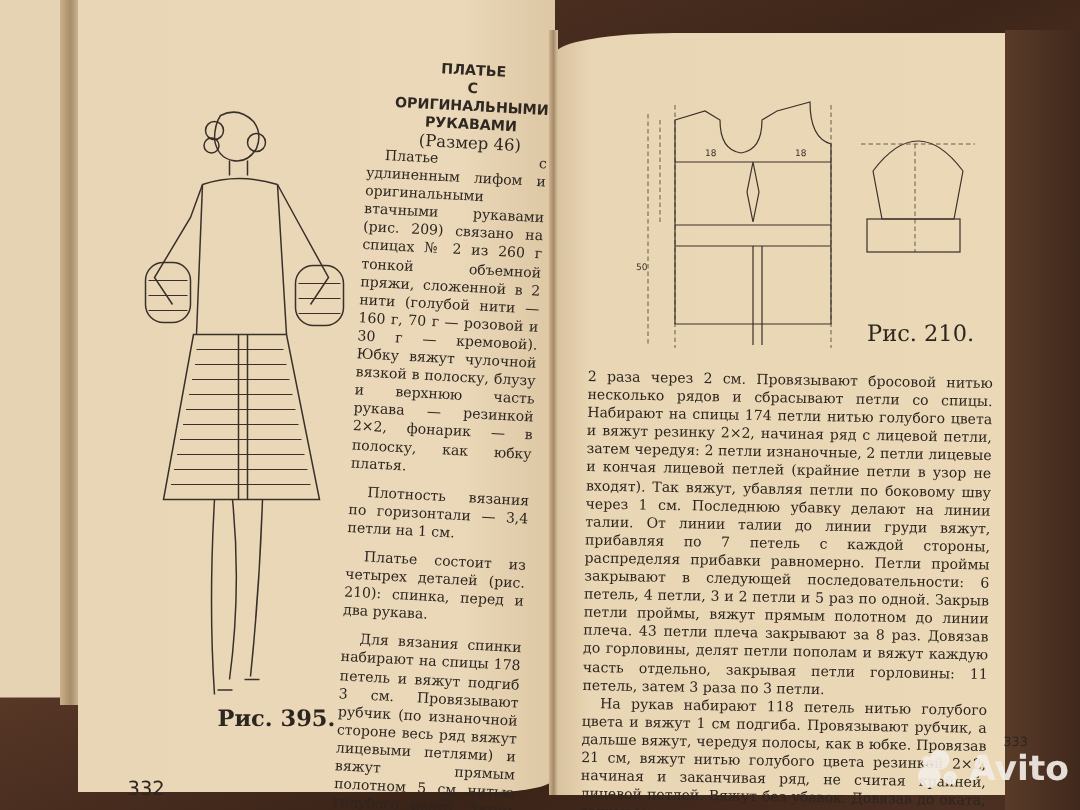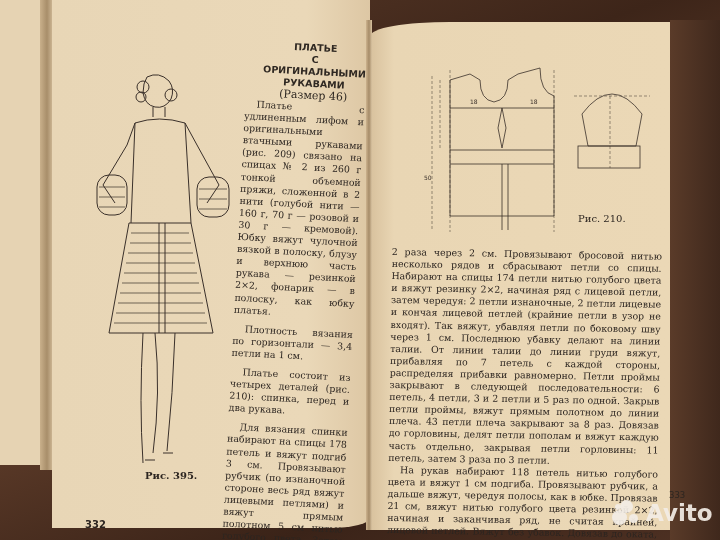--- a/index.html
+++ b/index.html
@@ -25,22 +25,22 @@
   .title{position:absolute;left:262px;top:42px;width:105px;text-align:center;
     font-family:"DejaVu Sans",sans-serif;font-weight:bold;font-size:9.5px;line-height:12px;color:#2f2822;
     transform:rotate(3deg);}
   .title .sub{font-family:"DejaVu Serif",serif;font-weight:normal;font-size:11px;}
   .lcol{left:245px;top:98px;width:120px;transform:rotate(3deg);transform-origin:left top;
     text-align:justify;}
   .lcol p{margin:0 0 7px 0;text-indent:12px;}
   .rcol{left:392px;top:246px;width:270px;text-align:justify;transform:rotate(1deg);transform-origin:left top;}
   .rcol p{margin:0;text-indent:12px;}
   .rcol p.first{text-indent:0;}
-  .caption{position:absolute;font-family:"DejaVu Serif",serif;font-size:10px;color:#2c2520;font-weight:bold;}
-  .pagenum{position:absolute;font-size:10px;color:#2c2520;font-family:"DejaVu Sans",sans-serif;font-weight:bold;}
+  .caption{position:absolute;font-family:"DejaVu Serif",serif;font-size:15px;color:#2c2520;font-weight:bold;}
+  .pagenum{position:absolute;font-size:13px;color:#2c2520;font-family:"DejaVu Sans",sans-serif;font-weight:normal;}
   .watermark{position:absolute;left:612px;top:500px;display:flex;align-items:center;gap:4px;
     color:#f3ede6;font-family:"DejaVu Sans",sans-serif;font-weight:bold;font-size:23px;opacity:.92;}
   .wm-dots{position:relative;width:30px;height:26px;}
   .wm-dots span{position:absolute;background:#f3ede6;border-radius:50%;}
   svg{position:absolute;}
 </style>
 </head>
 <body>
 
 <div class="wood"></div>

